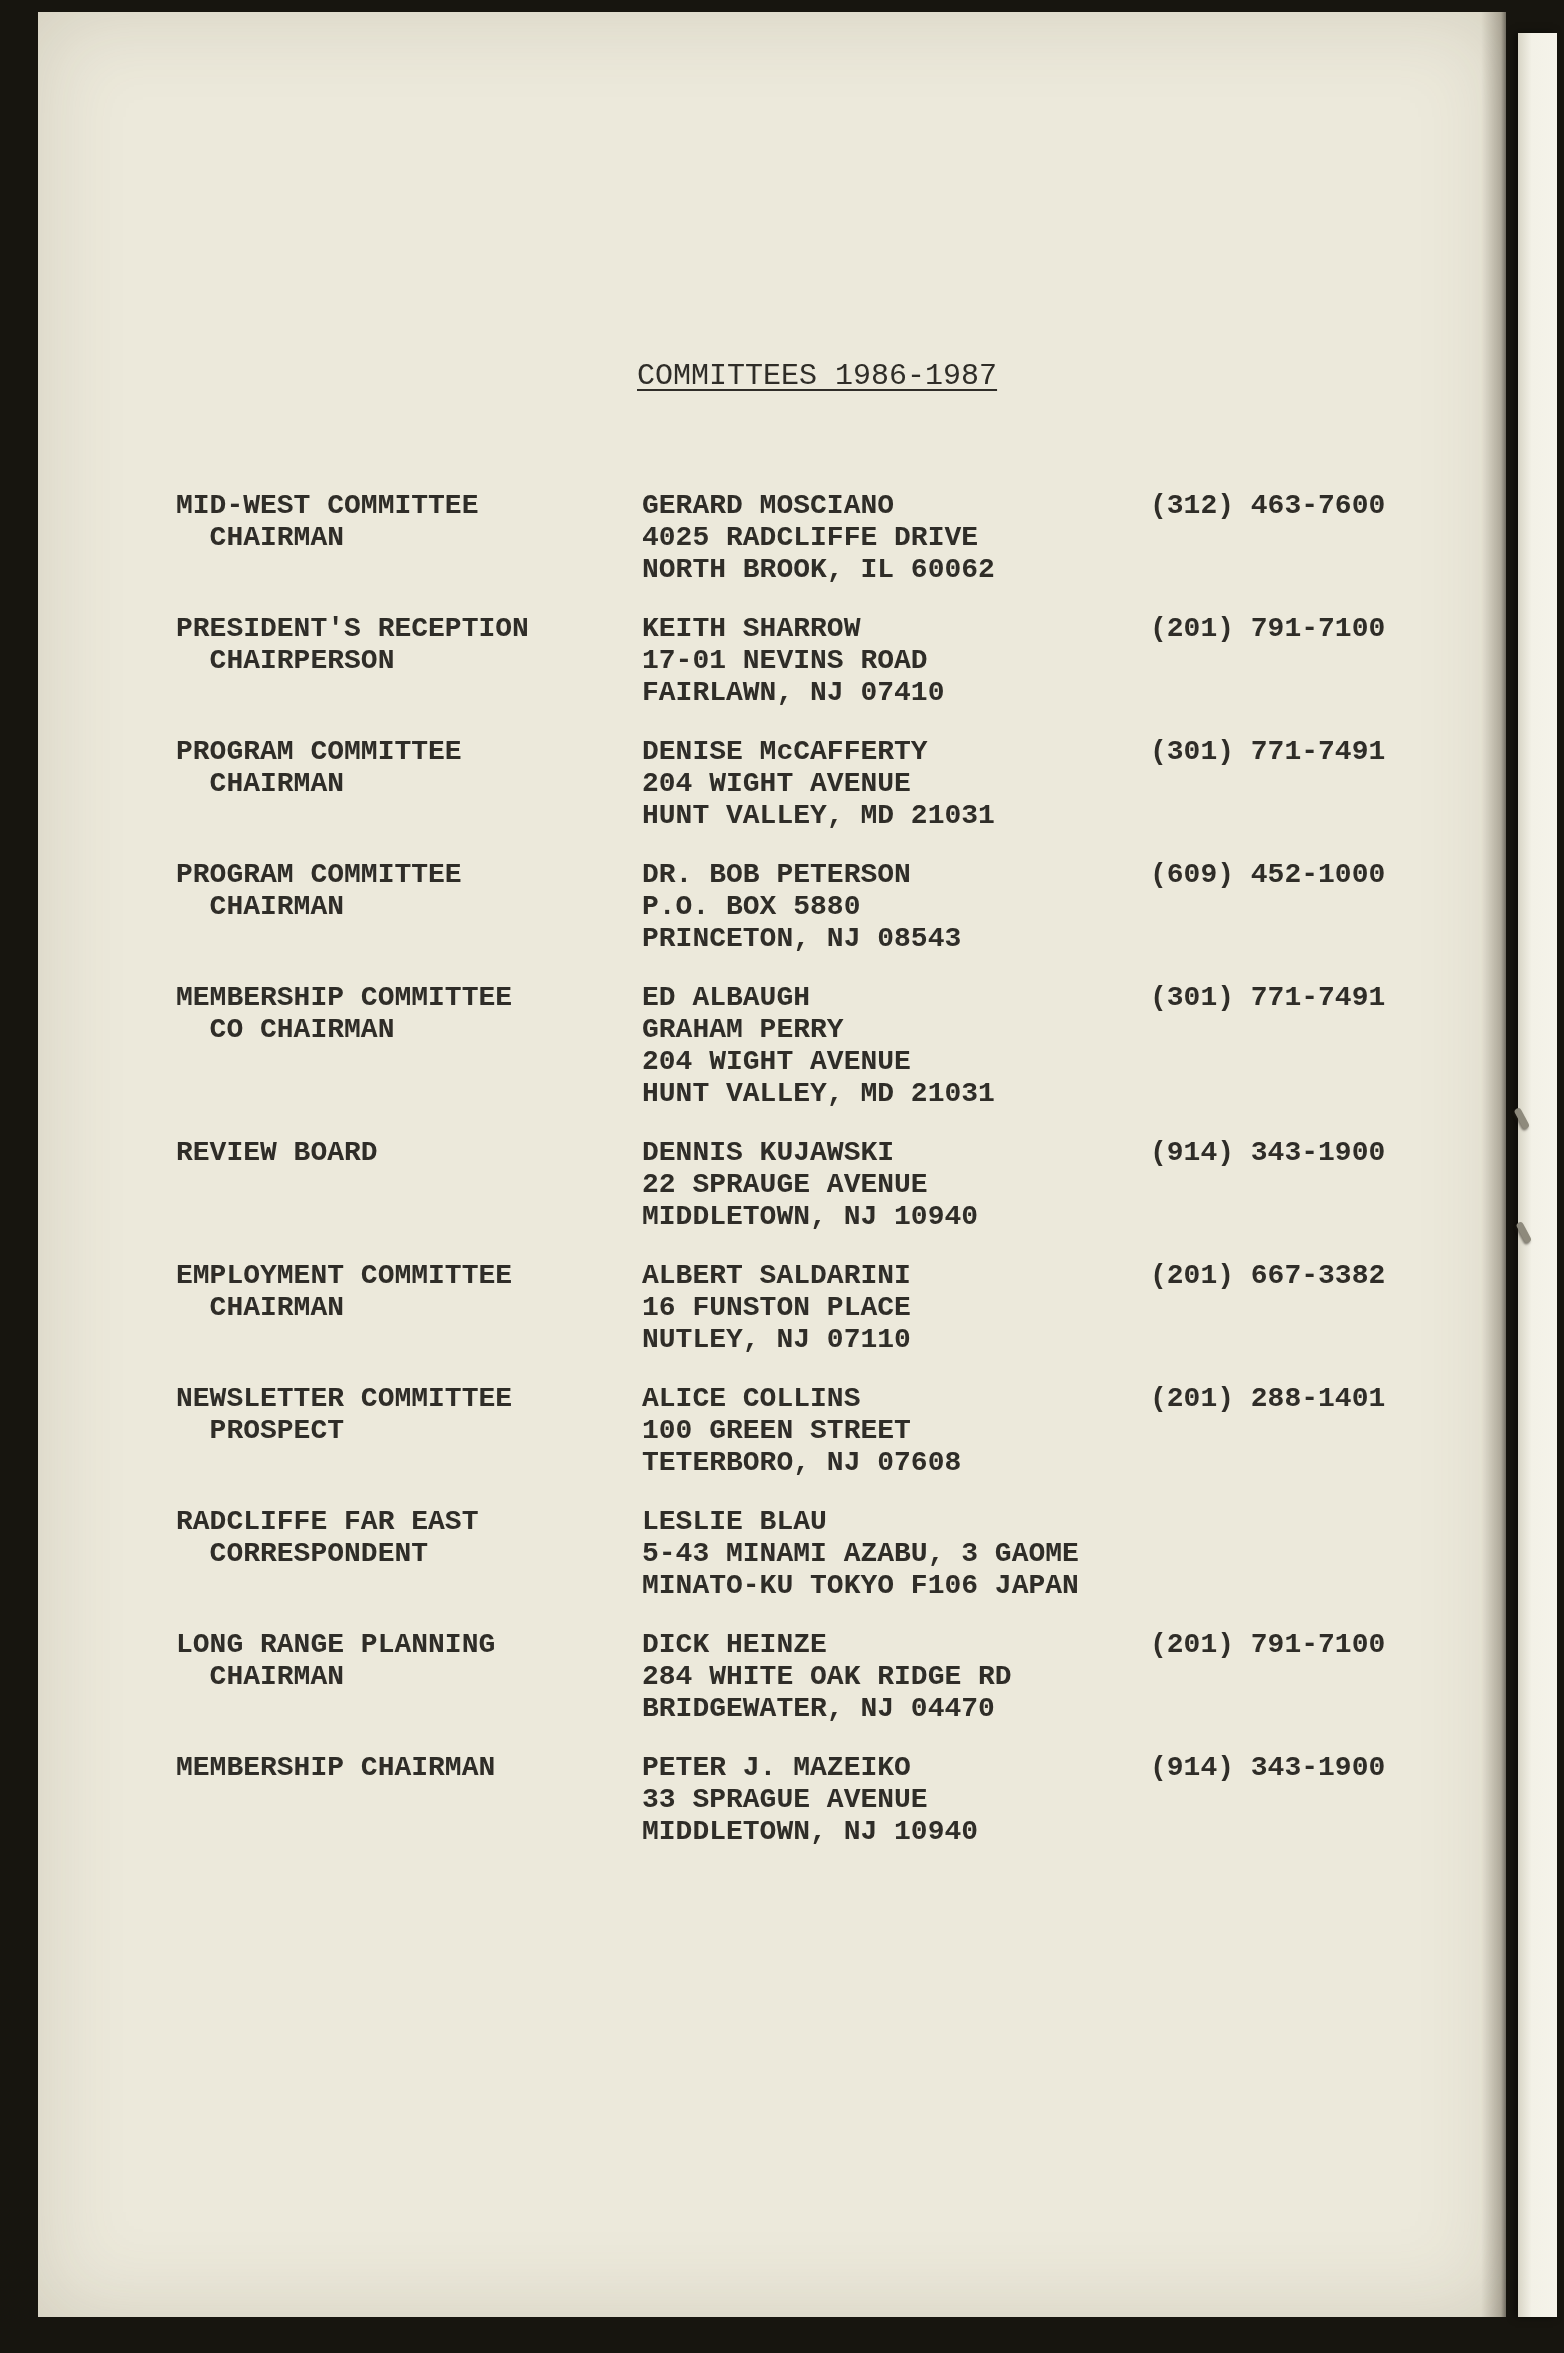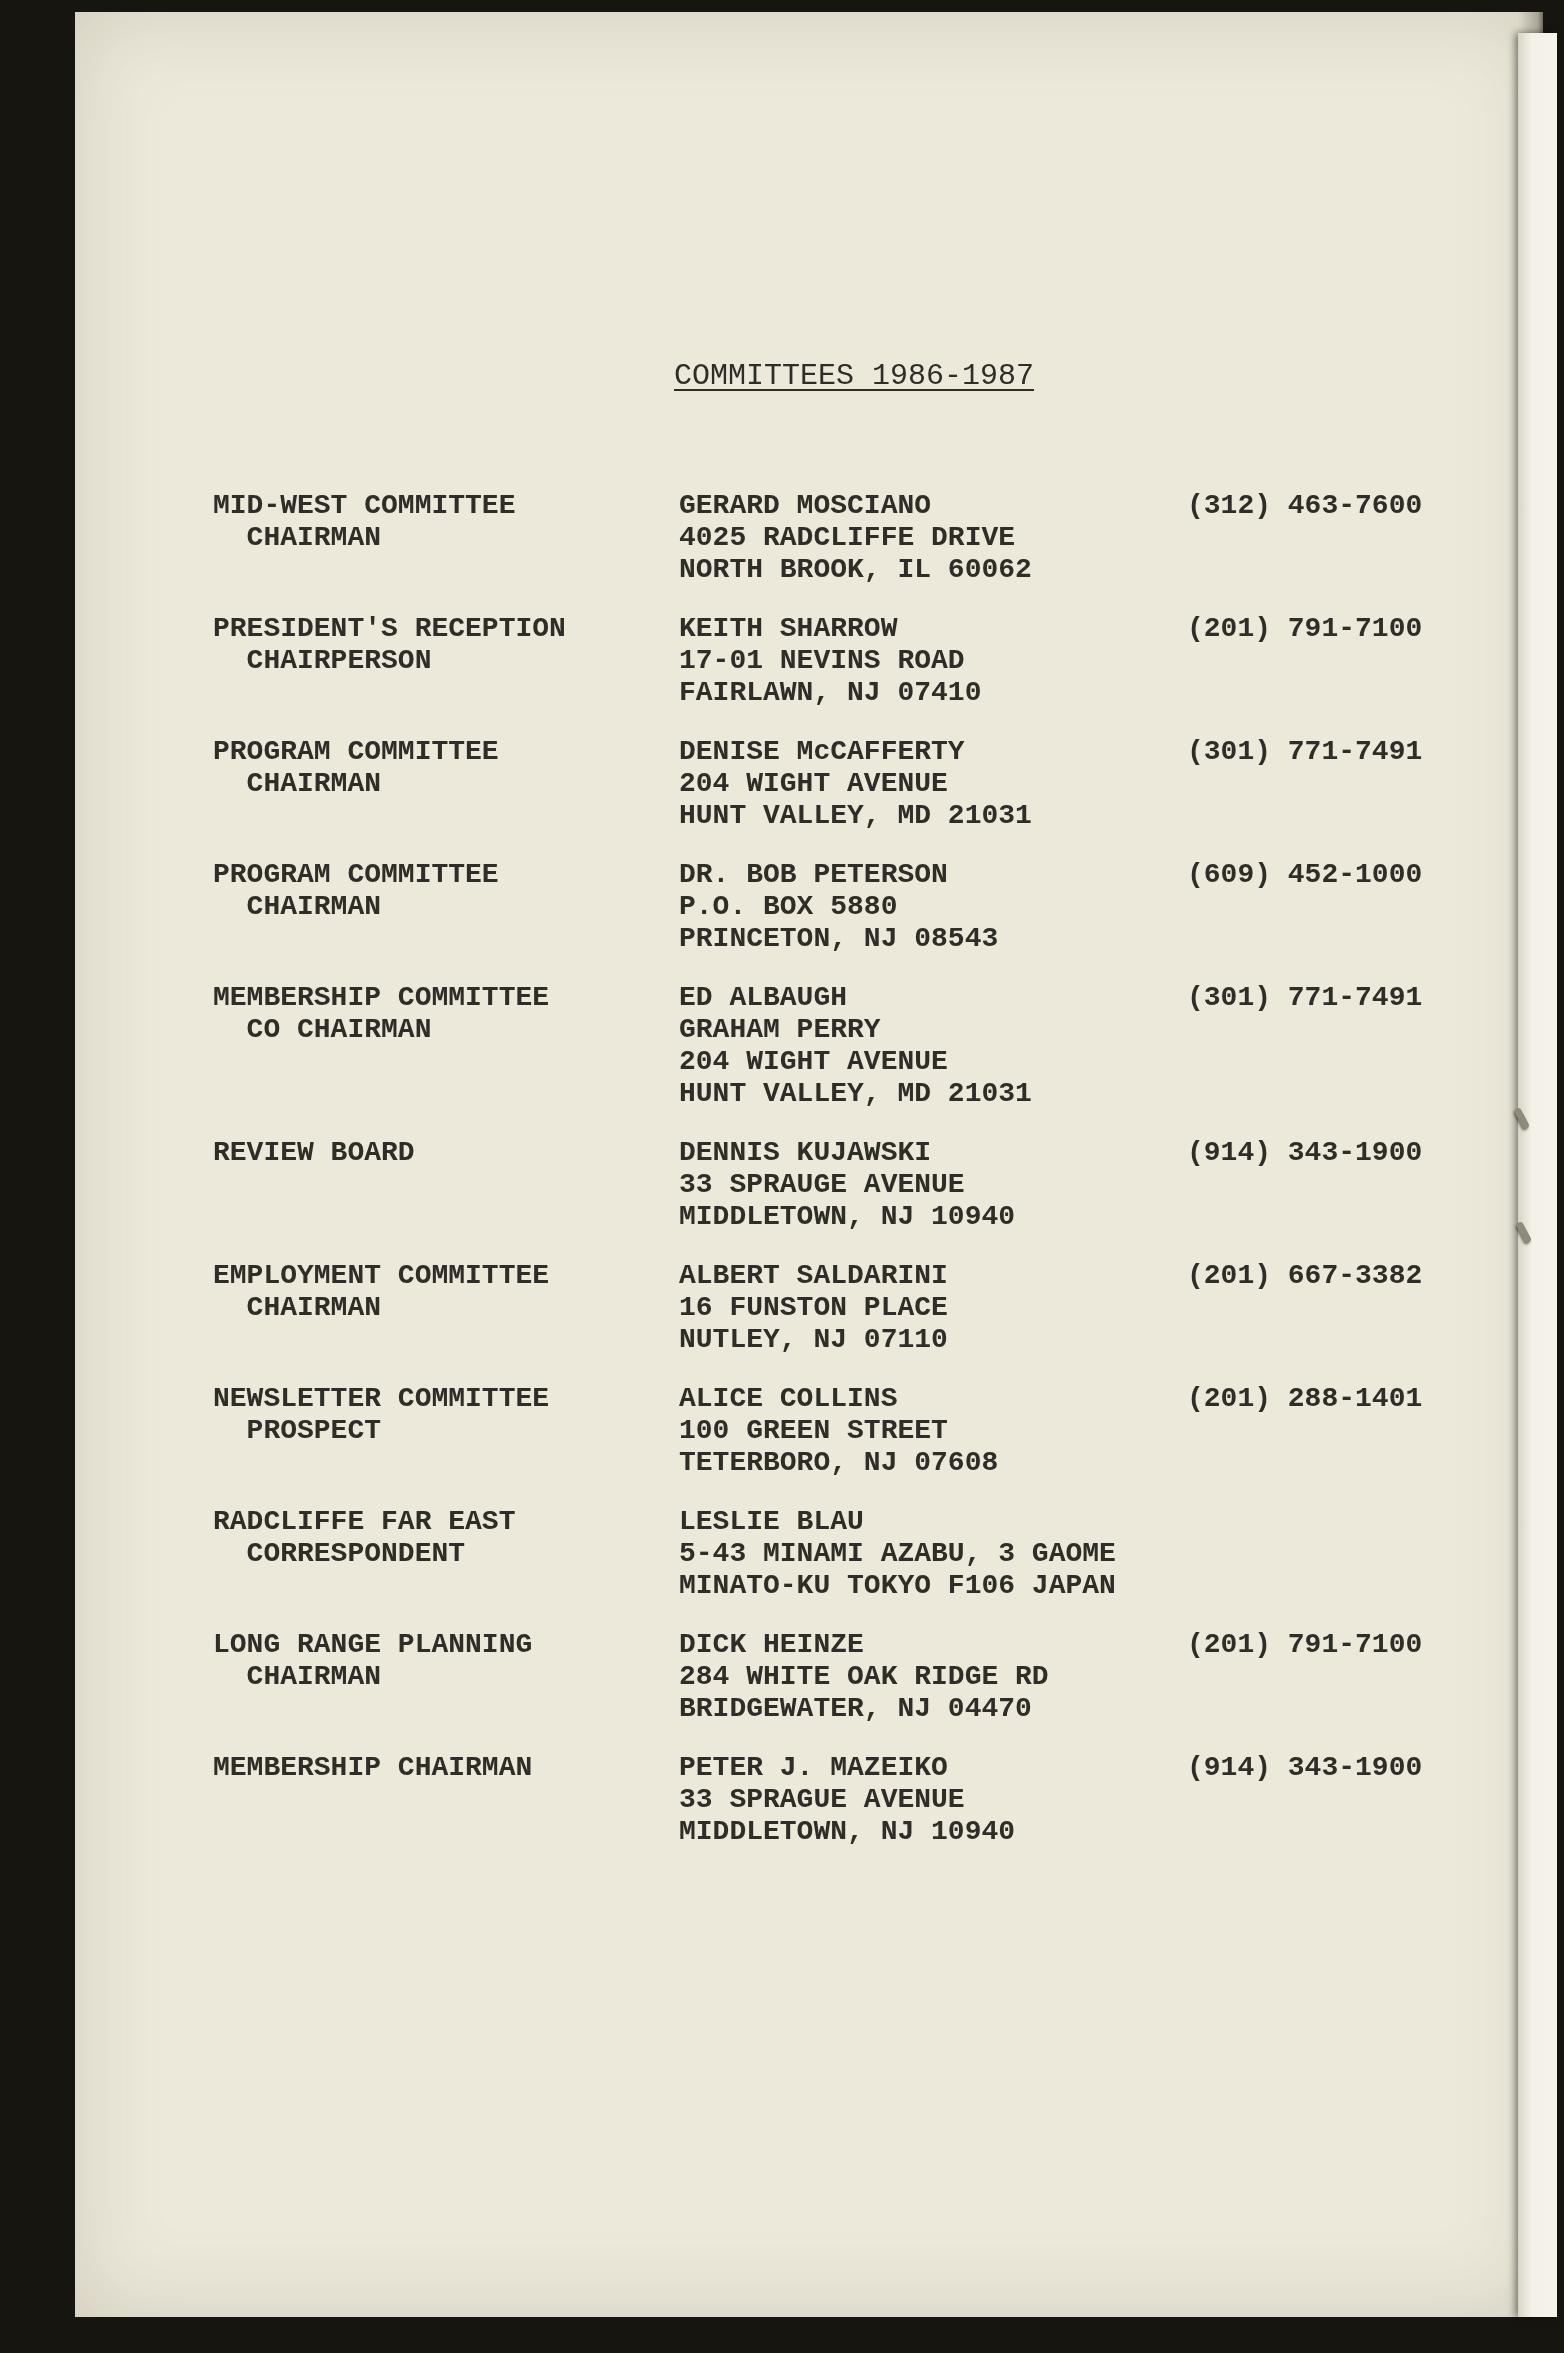--- a/index.html
+++ b/index.html
@@ -17,21 +17,20 @@
   .paper {
     position: absolute;
     top: 12px;
     left: 38px;
     width: 1468px;
     height: 2305px;
     background: linear-gradient(100deg, #e6e3d4 0%, #edead d 0%, #ece9db 8%, #efecdf 45%, #ece9da 80%, #e2dfcf 100%);
     background-color: #ece9db;
     box-shadow: inset 0 0 87px rgba(96, 84, 58, 0.18);
     color: #2f2d28;
-    margin-left: 37px;
   }
   .paper-crease {
     position: absolute;
     top: 0;
     right: 0;
     width: 25px;
     height: 100%;
     background: linear-gradient(to right, rgba(60,50,35,0) 0%, rgba(60,50,35,0.30) 80%, rgba(25,20,12,0.55) 100%);
   }
   .adjacent-page {
@@ -148,21 +147,21 @@
       <div class="col-person">ED ALBAUGH
 GRAHAM PERRY
 204 WIGHT AVENUE
 HUNT VALLEY, MD 21031</div>
       <div class="col-phone">(301) 771-7491</div>
     </div>
 
     <div class="entry">
       <div class="col-role">REVIEW BOARD</div>
       <div class="col-person">DENNIS KUJAWSKI
-33 SPRAUGE AVENUE
+22 SPRAUGE AVENUE
 MIDDLETOWN, NJ 10940</div>
       <div class="col-phone">(914) 343-1900</div>
     </div>
 
 
     <div class="entry">
       <div class="col-role">EMPLOYMENT COMMITTEE
   CHAIRMAN</div>
       <div class="col-person">ALBERT SALDARINI
 16 FUNSTON PLACE

